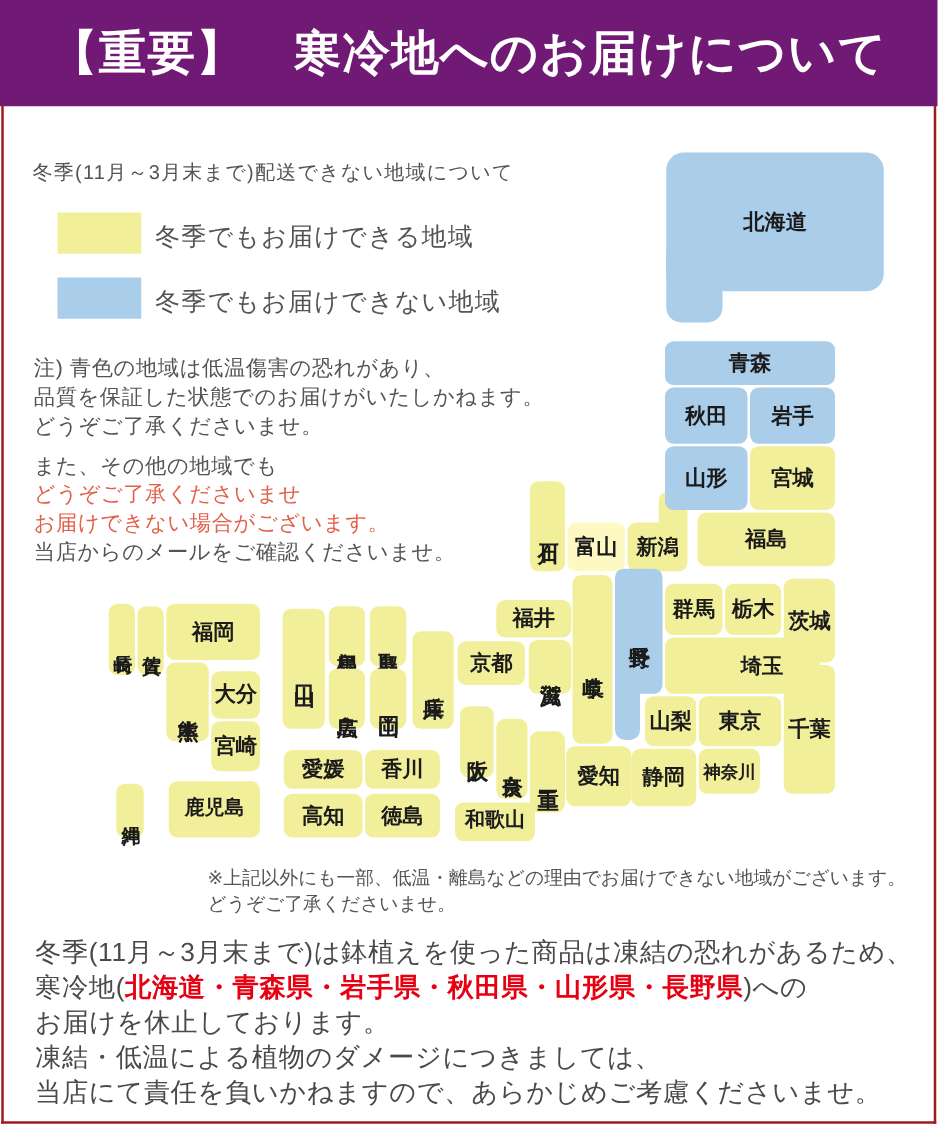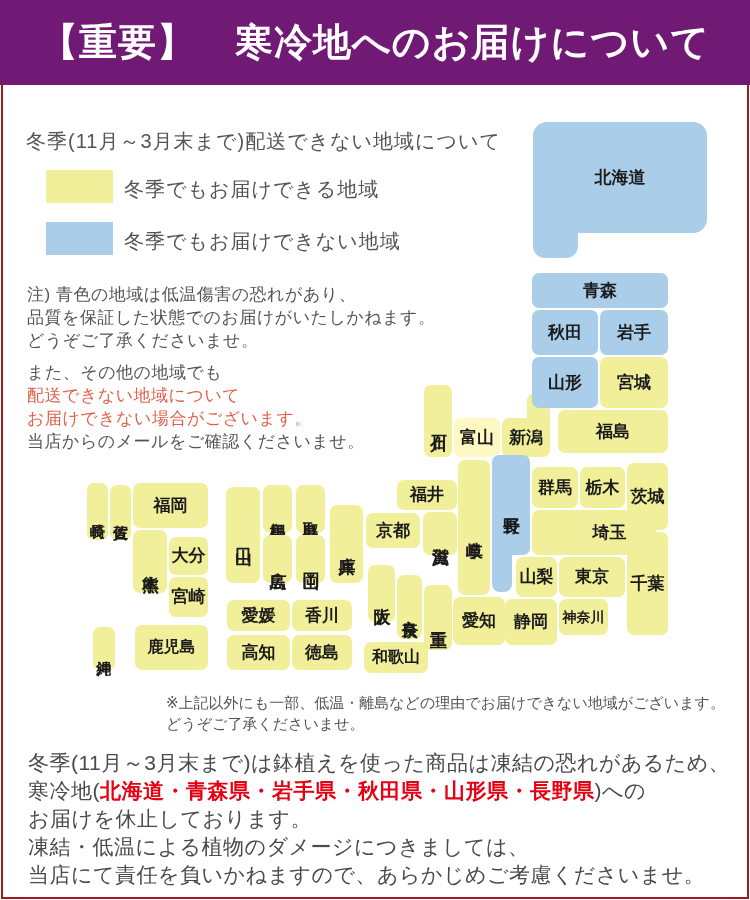--- a/index.html
+++ b/index.html
@@ -20,21 +20,21 @@
     color:#ffffff;font-size:38px;font-weight:bold;letter-spacing:1px;white-space:nowrap;
   }
 
   
   .frame{
     position:absolute;left:1px;right:1px;top:84px;bottom:1px;
     border:2px solid #9e1a22;border-top:none;pointer-events:none;z-index:50;
   }
 
   
-  .legend-title{position:absolute;left:26px;top:128px;font-size:20px;color:#545454;letter-spacing:1px;white-space:nowrap;}
+  .legend-title{position:absolute;left:26px;top:128px;font-size:16px;color:#545454;letter-spacing:1px;white-space:nowrap;}
   .swatch{position:absolute;width:67px;height:33px;}
   .swatch.yellow{left:46px;top:170px;background:#f2ef9b;}
   .swatch.blue{left:46px;top:222px;background:#aacdea;}
   .legend-label{position:absolute;left:124px;font-size:20px;color:#545454;letter-spacing:1px;white-space:nowrap;}
   .legend-label.l1{top:176px;}
   .legend-label.l2{top:228px;}
 
   
   .notes{position:absolute;left:27px;font-size:17px;color:#545454;line-height:23px;letter-spacing:0.5px;white-space:nowrap;}
   .notes.p1{top:283px;}
@@ -76,21 +76,21 @@
   <div class="legend-label l2">冬季でもお届けできない地域</div>
 
   <div class="notes p1">
     <div>注) 青色の地域は低温傷害の恐れがあり、</div>
     <div>品質を保証した状態でのお届けがいたしかねます。</div>
     <div>どうぞご了承くださいませ。</div>
   </div>
 
   <div class="notes p2">
     <div>また、その他の地域でも</div>
-    <div class="note-red">配送できない地域について</div>
+    <div class="note-red">どうぞご了承くださいませ</div>
     <div class="note-red">お届けできない場合がございます。</div>
     <div>当店からのメールをご確認くださいませ。</div>
   </div>
 
   <div id="japan-map">
       <div class="tab" style="left: 533px; top: 200px; width: 45px; height: 58px; background: rgb(170, 205, 234); border-radius: 0px 0px 12px 12px;"></div>
       <div class="tab" style="left: 492px; top: 530px; width: 20px; height: 62px; background: rgb(170, 205, 234); border-radius: 0px 0px 8px 8px;"></div>
       <div class="tab" style="left: 527px; top: 394px; width: 23px; height: 30px; background: rgb(242, 239, 155); border-radius: 6px 6px 0px 0px;"></div>
       <div class="pref" style="left: 533px; top: 122px; width: 174px; height: 111px; background: rgb(170, 205, 234); border-radius: 14px;">北海道</div>
       <div class="pref" style="left: 532px; top: 273px; width: 136px; height: 35px; background: rgb(170, 205, 234);">青森</div>

